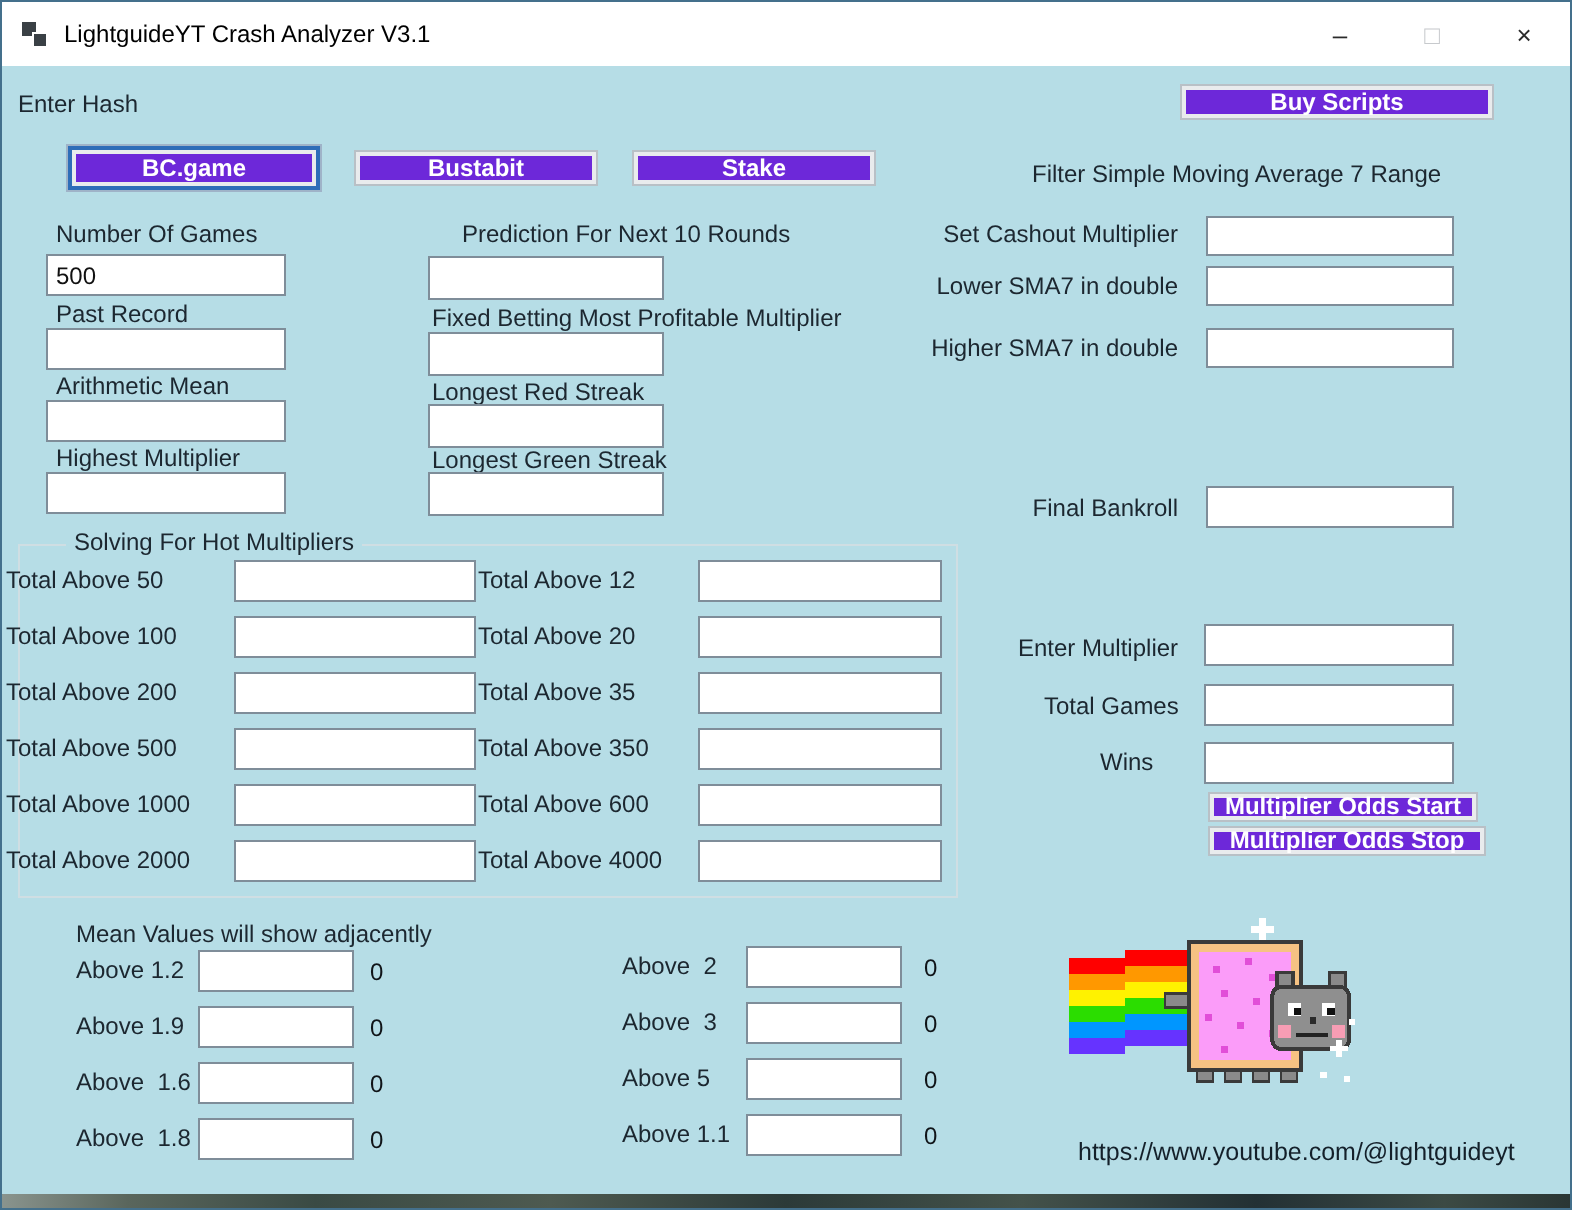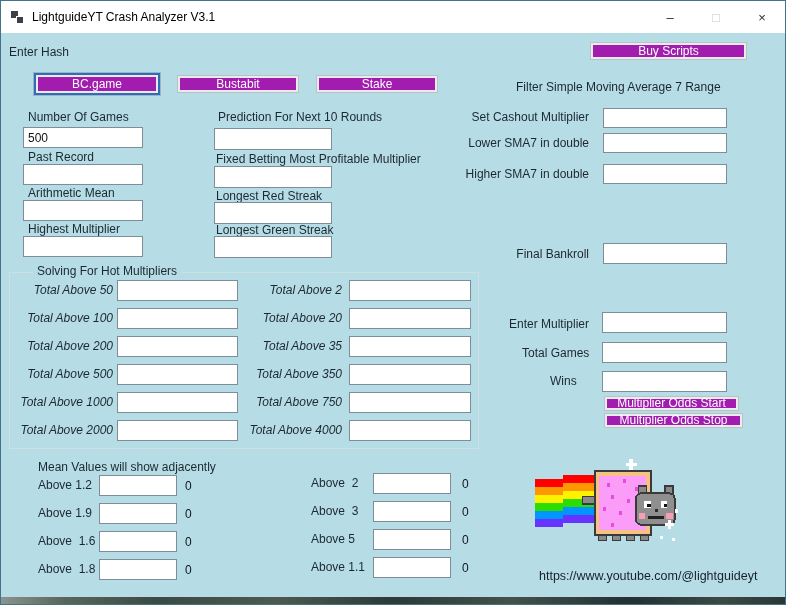--- a/index.html
+++ b/index.html
@@ -8,25 +8,25 @@
   .titlebar{position:absolute;left:0;top:0;width:100%;height:32px;background:#ffffff;display:flex;align-items:center;}
   .app-icon{width:13px;height:13px;margin-left:10px;position:relative;}
   .app-icon .sq1{position:absolute;left:0;top:0;width:7px;height:7px;background:#3a4045;}
   .app-icon .sq2{position:absolute;left:5px;top:5px;width:8px;height:8px;background:#3a4045;border:1px solid #fff;}
   .win-title{font-size:12px;color:#000;margin-left:8px;flex:1;}
   .win-controls{display:flex;height:100%;}
   .win-btn{width:46px;height:100%;display:flex;align-items:center;justify-content:center;font-size:13px;color:#2b2b2b;cursor:default;}
   .win-btn.max{color:#c7cacd;}
   .lbl{position:absolute;font-size:12px;color:#1c2730;white-space:pre;line-height:13px;text-align:center;}
   .inp{position:absolute;background:#fff;border:1px solid #7f8d99;font-size:12px;color:#111;padding:1px 4px;outline:none;}
-  .rbtn{position:absolute;background:#a21caf;color:#fff;font-size:12px;text-align:center;border:1px solid #b9c0c6;box-shadow:inset 0 0 0 2px #e9ebed;overflow:hidden;cursor:pointer;padding:0;}
+  .rbtn{position:absolute;background:#6d28d9;color:#fff;font-size:12px;text-align:center;border:1px solid #b9c0c6;box-shadow:inset 0 0 0 2px #e9ebed;overflow:hidden;cursor:pointer;padding:0;font-weight:bold;}
   .rbtn.focused{border:2px solid #2e6db8;box-shadow:0 0 0 1px #9fb3c8, inset 0 0 0 2px #e9ebed;}
   .groupbox{position:absolute;border:1px solid #cfdee3;}
   .group-title{position:absolute;background:#b6dde6;padding:0 4px;}
-  .ctr{text-align:right;font-style:italic;}
+  .ctr{text-align:left;}
   .rt{text-align:right;}
   .zero{position:absolute;font-size:12px;color:#101418;}
   .desktop-strip{position:absolute;left:0;bottom:0;width:100%;height:7px;
     background:linear-gradient(90deg,#8a948e 0%,#5a665c 8%,#3a4a44 20%,#4e5a50 35%,#2c3a38 50%,#44524a 65%,#233034 80%,#3c4a44 92%,#2a3634 100%);}
   .link{position:absolute;font-size:12.5px;color:#14202a;}
   svg{position:absolute;}
 </style>
 </head>
 <body>
 
@@ -55,21 +55,21 @@
 
   <div class="lbl" style="left:27px;top:110px;">Number Of Games</div>
   <input class="inp" style="left: 22px; top: 126px; width: 120px; height: 21px;" value="500">
   <div class="lbl" style="left:27px;top:150px;">Past Record</div>
   <input class="inp" style="left: 22px; top: 163px; width: 120px; height: 21px;" value="">
   <div class="lbl" style="left:27px;top:186px;">Arithmetic Mean</div>
   <input class="inp" style="left: 22px; top: 199px; width: 120px; height: 21px;" value="">
   <div class="lbl" style="left:27px;top:222px;">Highest Multiplier</div>
   <input class="inp" style="left: 22px; top: 235px; width: 120px; height: 21px;" value="">
 
-  <div class="lbl" style="left:217px;top:110px;">Prediction For Next 10 Rounds</div>
+  <div class="lbl" style="left:230px;top:110px;">Prediction For Next 10 Rounds</div>
   <input class="inp" style="left: 213px; top: 127px; width: 118px; height: 22px;" value="">
   <div class="lbl" style="left:215px;top:152px;">Fixed Betting Most Profitable Multiplier</div>
   <input class="inp" style="left: 213px; top: 165px; width: 118px; height: 22px;" value="">
   <div class="lbl" style="left:215px;top:189px;">Longest Red Streak</div>
   <input class="inp" style="left: 213px; top: 201px; width: 118px; height: 22px;" value="">
   <div class="lbl" style="left:215px;top:223px;">Longest Green Streak</div>
   <input class="inp" style="left: 213px; top: 235px; width: 118px; height: 22px;" value="">
 
   <div class="lbl rt" style="left:440px;top:110px;width:148px;">Set Cashout Multiplier</div>
   <input class="inp" style="left: 602px; top: 107px; width: 124px; height: 20px;" value="">
@@ -78,41 +78,41 @@
   <div class="lbl rt" style="left:440px;top:167px;width:148px;">Higher SMA7 in double</div>
   <input class="inp" style="left: 602px; top: 163px; width: 124px; height: 20px;" value="">
   <div class="lbl rt" style="left:440px;top:247px;width:148px;">Final Bankroll</div>
   <input class="inp" style="left: 602px; top: 242px; width: 124px; height: 21px;" value="">
 
   <div class="groupbox" style="left:8px;top:271px;width:470px;height:177px;"></div>
   <div class="lbl group-title" style="left:32px;top:264px;">Solving For Hot Multipliers</div>
 
   <div class="lbl ctr" style="left:2px;top:283px;width:110px;">Total Above 50</div>
   <input class="inp" style="left: 116px; top: 279px; width: 121px; height: 21px;">
-  <div class="lbl ctr" style="left:238px;top:283px;width:103px;">Total Above 2</div>
+  <div class="lbl ctr" style="left:238px;top:283px;width:103px;">Total Above 12</div>
   <input class="inp" style="left: 348px; top: 279px; width: 122px; height: 21px;">
 
   <div class="lbl ctr" style="left:2px;top:311px;width:110px;">Total Above 100</div>
   <input class="inp" style="left: 116px; top: 307px; width: 121px; height: 21px;">
   <div class="lbl ctr" style="left:238px;top:311px;width:103px;">Total Above 20</div>
   <input class="inp" style="left: 348px; top: 307px; width: 122px; height: 21px;">
 
   <div class="lbl ctr" style="left:2px;top:339px;width:110px;">Total Above 200</div>
   <input class="inp" style="left: 116px; top: 335px; width: 121px; height: 21px;">
   <div class="lbl ctr" style="left:238px;top:339px;width:103px;">Total Above 35</div>
   <input class="inp" style="left: 348px; top: 335px; width: 122px; height: 21px;">
 
   <div class="lbl ctr" style="left:2px;top:367px;width:110px;">Total Above 500</div>
   <input class="inp" style="left: 116px; top: 363px; width: 121px; height: 21px;">
   <div class="lbl ctr" style="left:238px;top:367px;width:103px;">Total Above 350</div>
   <input class="inp" style="left: 348px; top: 363px; width: 122px; height: 21px;">
 
   <div class="lbl ctr" style="left:2px;top:395px;width:110px;">Total Above 1000</div>
   <input class="inp" style="left: 116px; top: 391px; width: 121px; height: 21px;">
-  <div class="lbl ctr" style="left:238px;top:395px;width:103px;">Total Above 750</div>
+  <div class="lbl ctr" style="left:238px;top:395px;width:103px;">Total Above 600</div>
   <input class="inp" style="left: 348px; top: 391px; width: 122px; height: 21px;">
 
   <div class="lbl ctr" style="left:2px;top:423px;width:110px;">Total Above 2000</div>
   <input class="inp" style="left: 116px; top: 419px; width: 121px; height: 21px;">
   <div class="lbl ctr" style="left:238px;top:423px;width:103px;">Total Above 4000</div>
   <input class="inp" style="left: 348px; top: 419px; width: 122px; height: 21px;">
 
   <div class="lbl" style="left:508px;top:317px;">Enter Multiplier</div>
   <input class="inp" style="left: 601px; top: 311px; width: 125px; height: 21px;">
   <div class="lbl" style="left:521px;top:346px;">Total Games</div>

